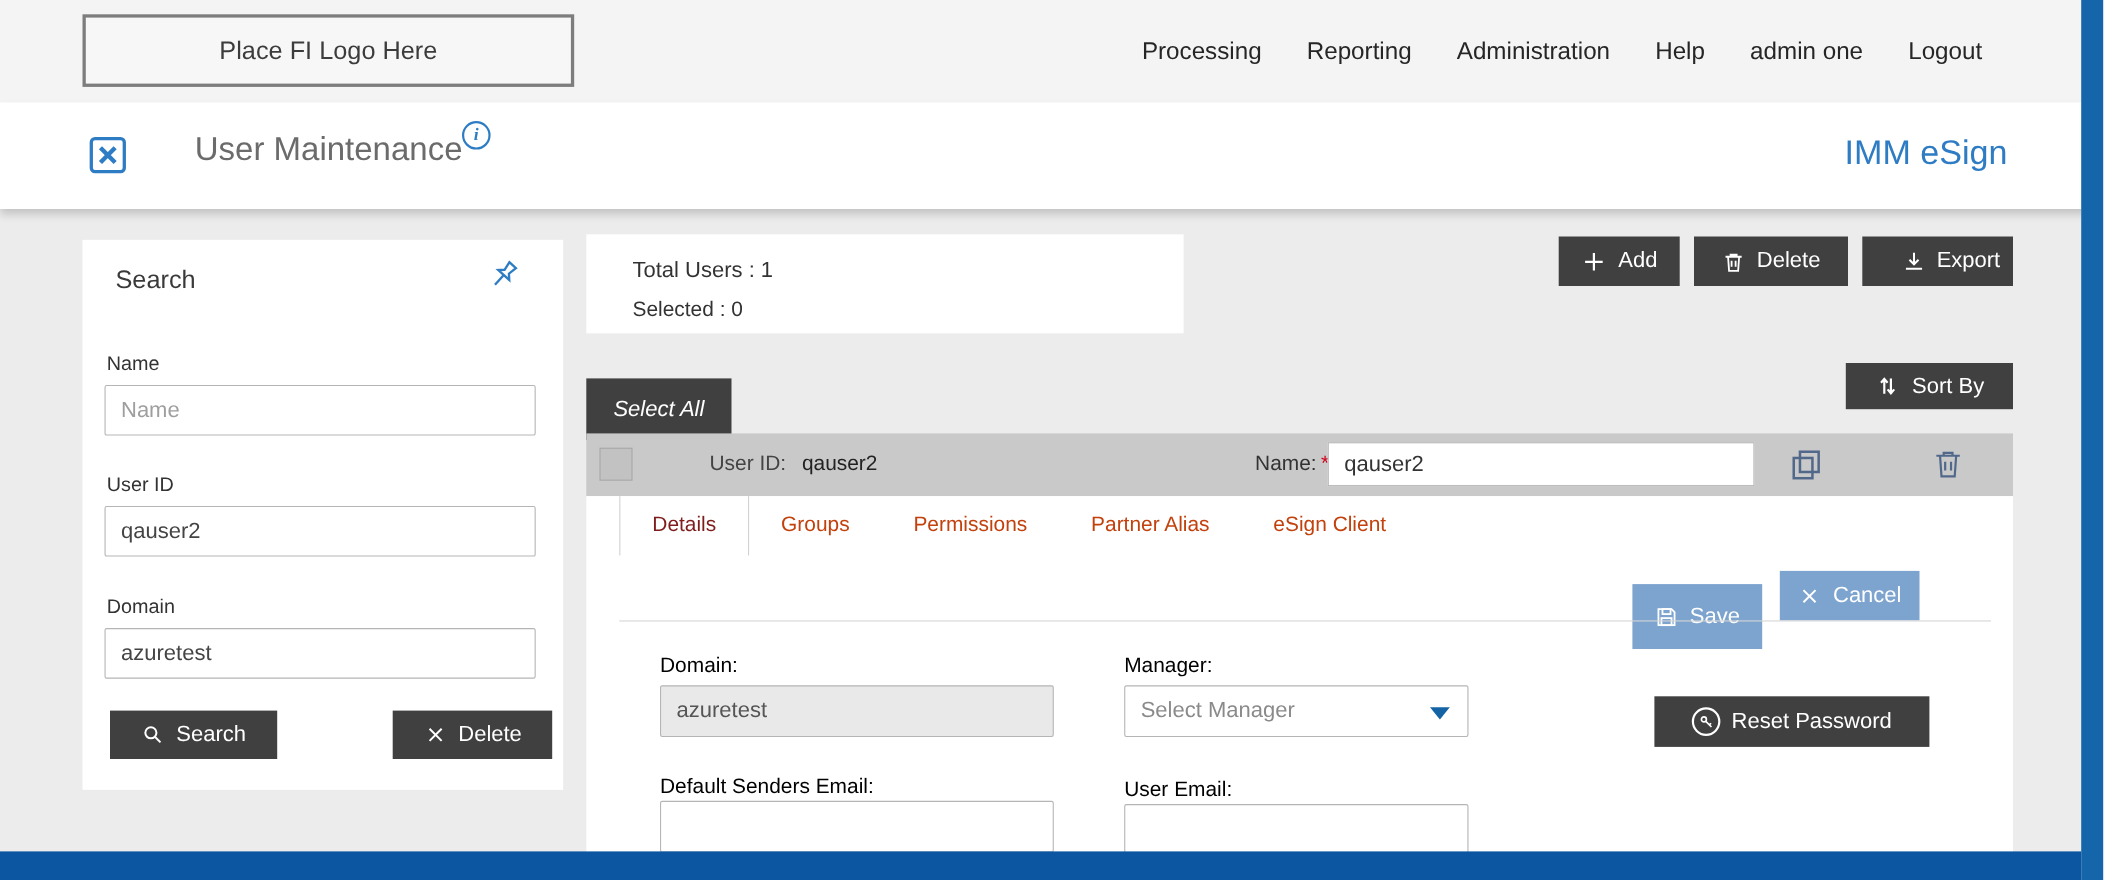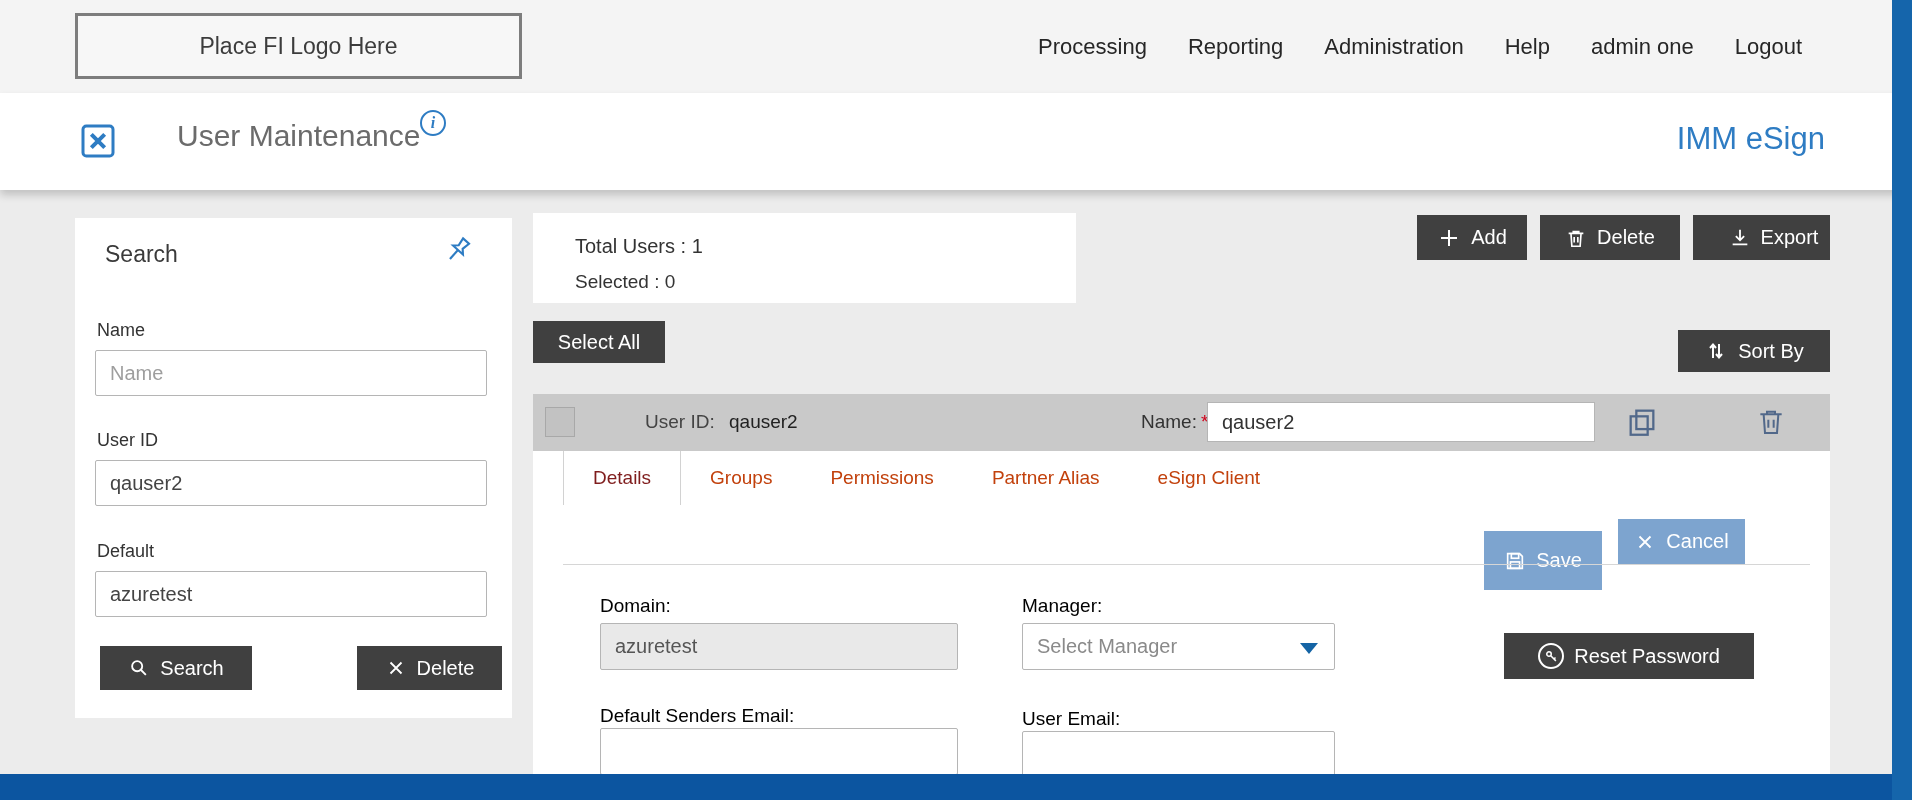--- a/index.html
+++ b/index.html
@@ -44,21 +44,21 @@
   
   .summary-box { position:absolute; left:533px; top:213px; width:543px; height:90px; background:#fff; }
   .summary-total { position:absolute; left:42px; top:22px; font-size:20px; color:#333; }
   .summary-selected { position:absolute; left:42px; top:58px; font-size:19px; color:#333; }
 
   
   .top-actions { position:absolute; right:90px; top:215px; display:flex; gap:13px; }
   .btn-add { width:110px; height:45px; }
   .btn-delete { width:140px; height:45px; }
   .btn-export { width:137px; height:45px;padding-left:24px; }
-  .btn-select-all { position:absolute; left:533px; top:321px; width:132px; height:42px; }
+  .btn-select-all { position:absolute; left:533px; top:344px; width:132px; height:56px;font-style:italic; }
   .btn-sort-by { position:absolute; right:90px; top:330px; width:152px; height:42px; }
 
   
   .user-row { position:absolute; left:533px; top:394px; width:1297px; height:57px; background:#c9c9c9; }
   .row-checkbox { position:absolute; left:12px; top:13px; width:30px; height:30px; background:#c2c2c2;
                   border:1px solid #a8a8a8; cursor:pointer; }
   .row-uid-label { position:absolute; left:112px; top:17px; font-size:19px; color:#444; }
   .row-uid-value { position:absolute; left:196px; top:17px; font-size:19px; color:#222; }
   .row-name-label { position:absolute; left:608px; top:17px; font-size:19px; color:#333; }
   .req { color:#d0021b; margin-left:4px; }
@@ -134,21 +134,21 @@
         <path d="M12 12 L12 21"></path>
       </svg>
     </span>
 
     <div class="fld-label" style="top:102px">Name</div>
     <input class="fld-input" style="top: 132px;" placeholder="Name">
 
     <div class="fld-label" style="top:212px">User ID</div>
     <input class="fld-input" style="top: 242px;" value="qauser2">
 
-    <div class="fld-label" style="top:323px">Default</div>
+    <div class="fld-label" style="top:323px">Domain</div>
     <input class="fld-input" style="top: 353px;" value="azuretest">
 
     <button class="btn btn-search">
       <span>
         <svg viewBox="0 0 24 24" width="22" height="22" fill="none" stroke="#fff" stroke-width="2">
           <circle cx="10" cy="10" r="5.5"></circle>
             <path d="M14.2 14.2 L19.5 19.5"></path>
         </svg>
       </span>
       <span>Search</span>

